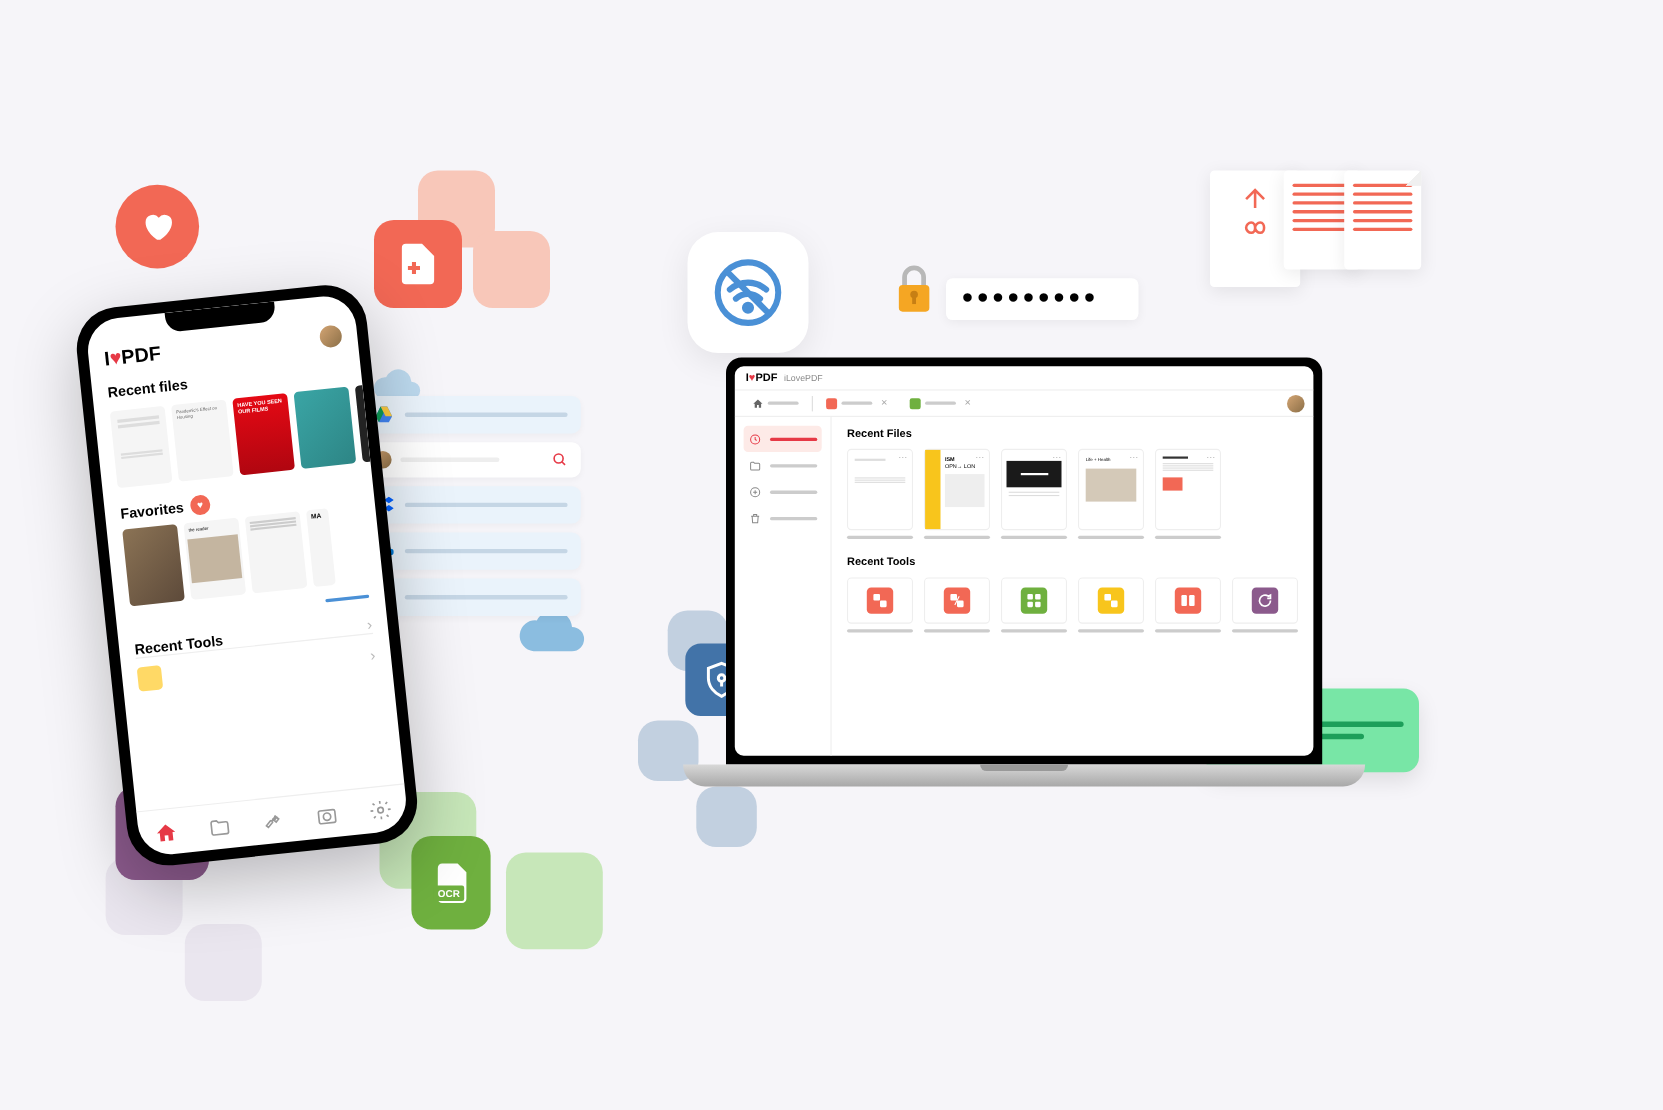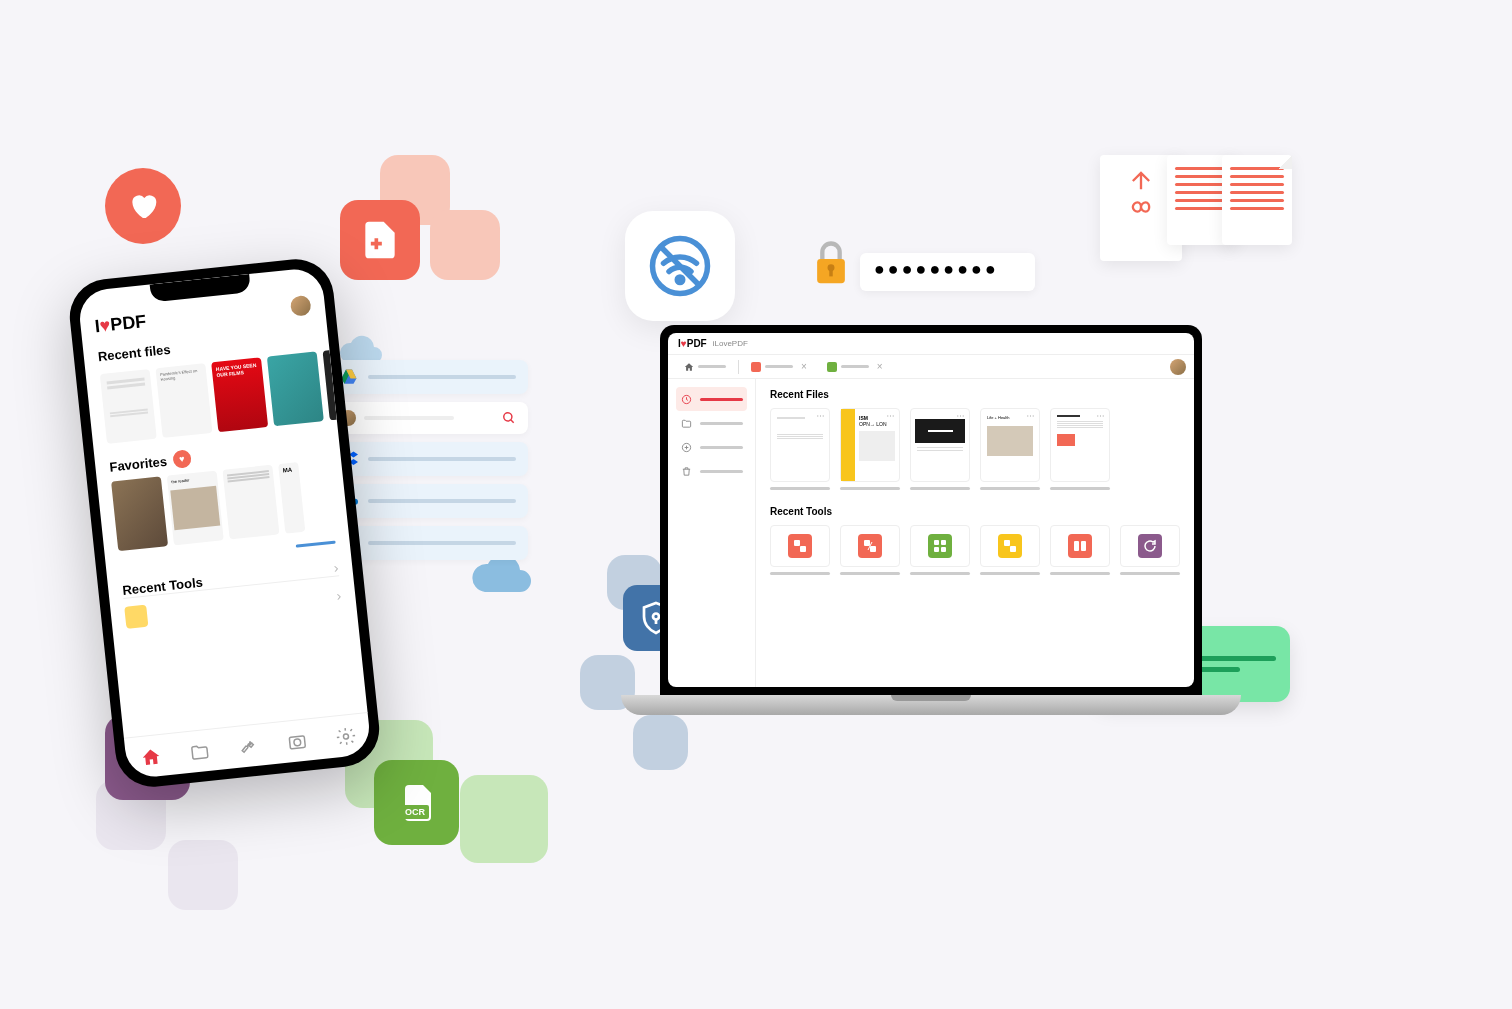--- a/index.html
+++ b/index.html
@@ -15,21 +15,21 @@
 .sq6{width:70px;height:70px;background:#eae6ef;top:840px;left:168px}
 .sq7{width:55px;height:55px;background:#c2d0e0;top:555px;left:607px}
 .sq8{width:55px;height:55px;background:#c2d0e0;top:655px;left:580px}
 .sq9{width:55px;height:55px;background:#c2d0e0;top:715px;left:633px}
 
 
 .ic-badge{position:absolute;display:flex;align-items:center;justify-content:center;border-radius:50%}
 .heart-badge{width:76px;height:76px;background:#f26855;top:168px;left:105px;color:#fff;font-size:32px}
 .add-file-badge{width:80px;height:80px;background:#f26855;border-radius:18px;top:200px;left:340px;color:#fff}
 .resize-badge{width:85px;height:85px;background:#8b5a8c;border-radius:18px;top:715px;left:105px}
-.ocr-badge{width:85px;height:85px;background:#6fb03f;border-radius:18px;top:760px;left:374px}
+.ocr-badge{width:72px;height:85px;background:#6fb03f;border-radius:18px;top:760px;left:374px}
 .offline-badge{width:110px;height:110px;background:#fff;border-radius:28px;box-shadow:0 8px 30px rgba(0,0,0,0.08);top:211px;left:625px;color:#4a90d6}
 .shield-badge{width:66px;height:66px;background:#4273a8;border-radius:14px;top:585px;left:623px;color:#fff}
 .translate-badge{position:absolute;left:1095px;top:626px;width:195px;height:76px;background:#78e6a6;border-radius:14px;box-shadow:0 8px 20px rgba(0,0,0,0.1);padding:14px;display:flex;align-items:center;gap:10px}
 .translate-badge .tc{width:36px;height:36px;background:#1d9f5a;border-radius:50%;color:#fff;display:flex;align-items:center;justify-content:center;font-size:12px;font-weight:bold}
 .translate-badge .lines{flex:1}
 .translate-badge .lines div{height:5px;background:#1d9f5a;border-radius:3px;margin:6px 0}
 
 
 .lock{position:absolute;top:240px;left:810px}
 .pwd{position:absolute;top:253px;left:860px;width:175px;height:38px;background:#fff;border-radius:6px;box-shadow:0 2px 10px rgba(0,0,0,0.06);font-size:18px;letter-spacing:3px;padding:6px 14px}

